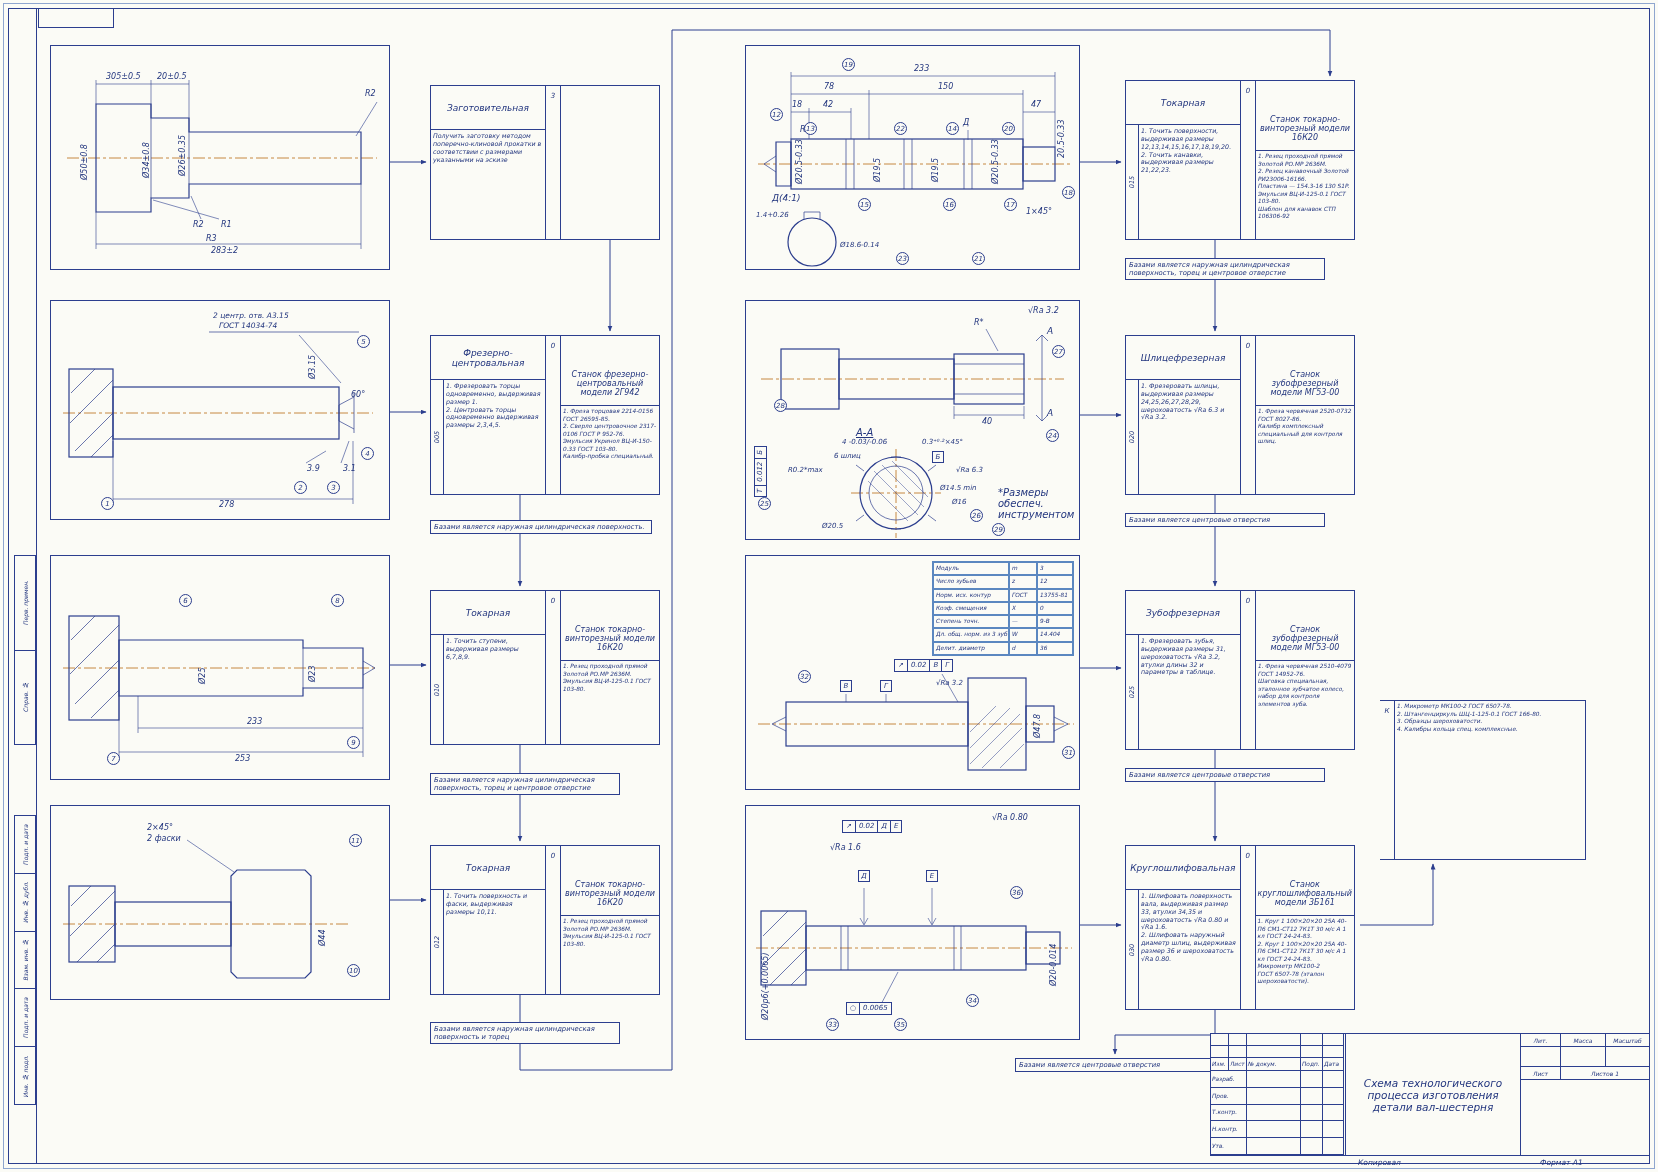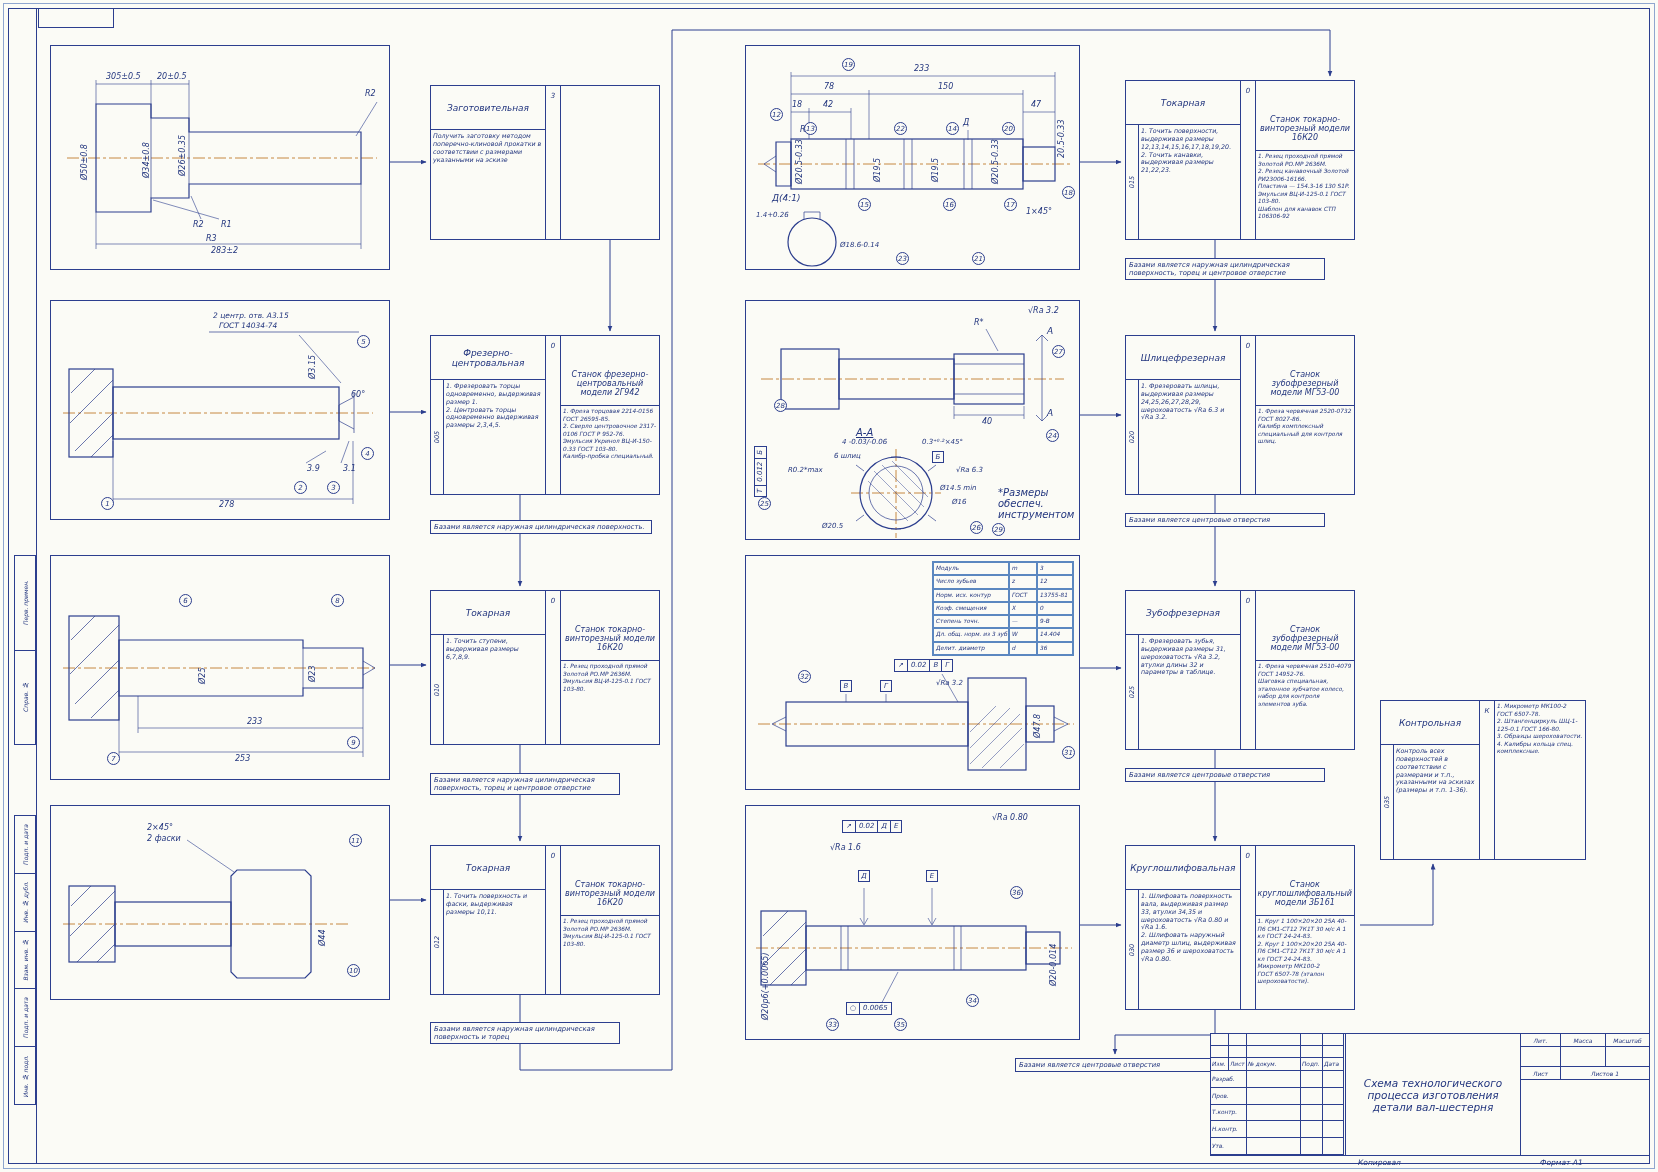--- a/index.html
+++ b/index.html
@@ -305,21 +305,21 @@
       <span>Т</span>
       <span>0.012</span>
       <span>Б</span>
     </div>
     <span class="dl" style="left:252px;top:186px;font-size:10px;white-space:pre-line">*Размеры обеспеч.
 инструментом</span>
     <span class="bl" style="left:28px;top:98px">28</span>
     <span class="bl" style="left:306px;top:44px">27</span>
     <span class="bl" style="left:300px;top:128px">24</span>
     <span class="bl" style="left:12px;top:196px">25</span>
-    <span class="bl" style="left:224px;top:220px">26</span>
+    <span class="bl" style="left:224px;top:208px">26</span>
     <span class="bl" style="left:246px;top:222px">29</span>
   </div>
 
   <div class="sk" style="left:745px;top:555px;width:335px;height:235px">
     <svg width="335" height="235">
       <line class="cl" x1="12" y1="168" x2="328" y2="168"></line>
       <path class="tn" d="M40 161 L26 168 L40 175"></path>
       <rect class="pf" x="40" y="146" width="182" height="44"></rect>
       <rect class="pf" x="222" y="122" width="58" height="92"></rect>
       <rect class="pf" x="280" y="150" width="28" height="36"></rect>
@@ -567,29 +567,20 @@
       <div class="op-head">Станок круглошлифовальный модели 3Б161</div>
       <div class="op-tools">1. Круг 1 100×20×20 25А 40-П6 СМ1-СТ12 7К1Т 30 м/с А 1 кл ГОСТ 24-24-83.
 2. Круг 1 100×20×20 25А 40-П6 СМ1-СТ12 7К1Т 30 м/с А 1 кл ГОСТ 24-24-83.
 Микрометр МК100-2
 ГОСТ 6507-78 (эталон шероховатости).</div>
     </div>
   </div>
   <div class="note" style="left:1015px;top:1058px;width:202px">Базами является центровые отверстия</div>
 
   <div class="opbox narrow" style="left:1380px;top:700px;height:160px">
-    <div class="op-main">
-      <div class="op-head">Контрольная</div>
-      <div class="op-body">
-        <div class="op-num">
-            <span>035</span>
-          </div>
-        <div class="op-steps">Контроль всех поверхностей в соответствии с размерами и т.п., указанными на эскизах (размеры и т.п. 1-36).</div>
-      </div>
-    </div>
     <div class="op-strip">
         <span>К</span>
       </div>
     <div class="op-mach">
 
       <div class="op-tools">1. Микрометр МК100-2 ГОСТ 6507-78.
 2. Штангенциркуль ШЦ-1-125-0.1 ГОСТ 166-80.
 3. Образцы шероховатости.
 4. Калибры кольца спец. комплексные.</div>
     </div>

